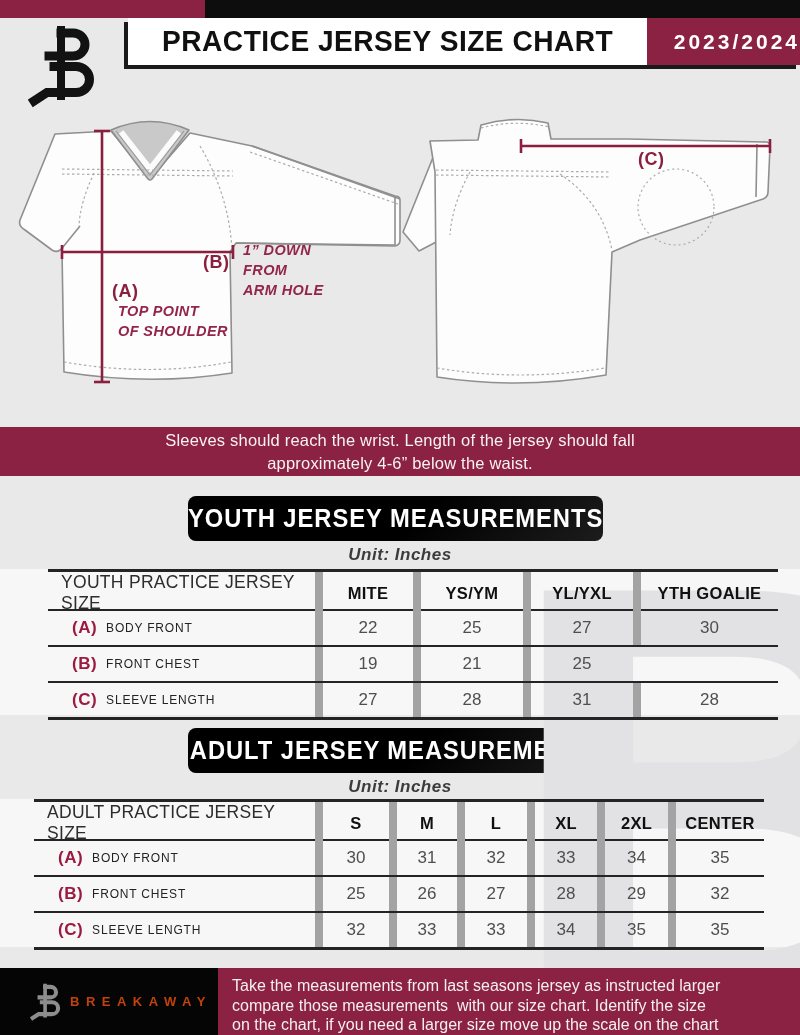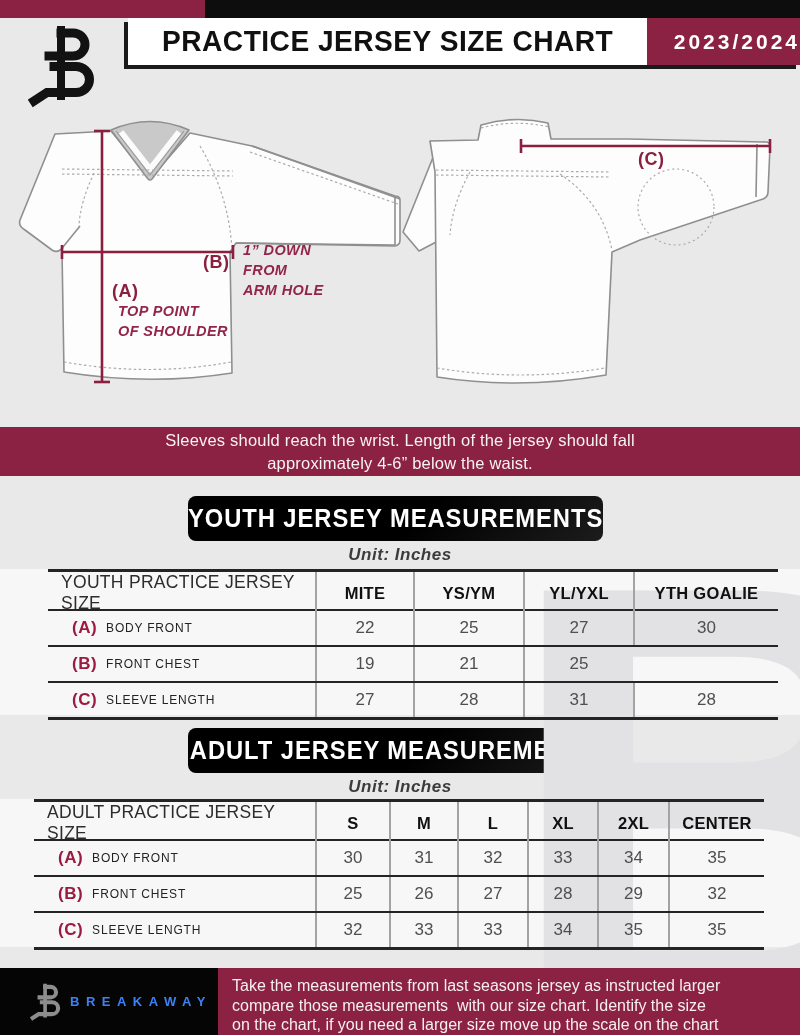--- a/index.html
+++ b/index.html
@@ -51,29 +51,29 @@
   .thead,.trow{display:grid;}
   .youth-cols{grid-template-columns:267px 98px 110px 110px 145px;}
   .adult-cols{grid-template-columns:281px 74px 68px 70px 70px 71px 96px;}
   .thead{border-top:3px solid #242424;border-bottom:2px solid #242424;height:37px;}
   .trow{border-bottom:2px solid #242424;height:34px;}
   .trow.last{border-bottom:3px solid #242424;}
   .th,.td{display:flex;align-items:center;justify-content:center;}
   .th.col-h{font-size:16.5px;font-weight:bold;color:#101010;letter-spacing:.3px;}
   .th.label-h{justify-content:flex-start;padding-left:13px;font-size:17.5px;color:#2d2d2d;letter-spacing:.3px;}
   .td{font-size:17px;color:#4f4f4f;}
-  .th:not(.label-h),.td:not(.label-d){border-left:2px solid #a3a3a3;}
+  .th:not(.label-h),.td:not(.label-d){border-left:8px solid #a3a3a3;}
   .td.label-d{justify-content:flex-start;padding-left:24px;}
   .td.label-d .key{color:#9b1b40;font-weight:bold;font-size:17px;margin-right:9px;letter-spacing:.5px;}
   .td.label-d .lbl{color:#232323;font-size:12px;letter-spacing:.8px;}
 
   
   .footer{position:absolute;left:0;top:968px;width:800px;height:67px;display:flex;z-index:3;}
   .f-black{width:218px;background:#050505;display:flex;align-items:center;}
-  .f-brand{color:#3b82f6;font-size:13px;font-weight:bold;letter-spacing:6.5px;margin-left:8px;white-space:nowrap;}
+  .f-brand{color:#c2410c;font-size:13px;font-weight:bold;letter-spacing:6.5px;margin-left:8px;white-space:nowrap;}
   .f-maroon{flex:1;background:#8b2143;padding:8px 6px 0 14px;}
   .f-maroon div{color:#f5eff2;font-size:16px;line-height:19.5px;white-space:pre-wrap;}
 
   svg{display:block;}
 </style>
 </head>
 <body>
 
 <div id="page">
 

